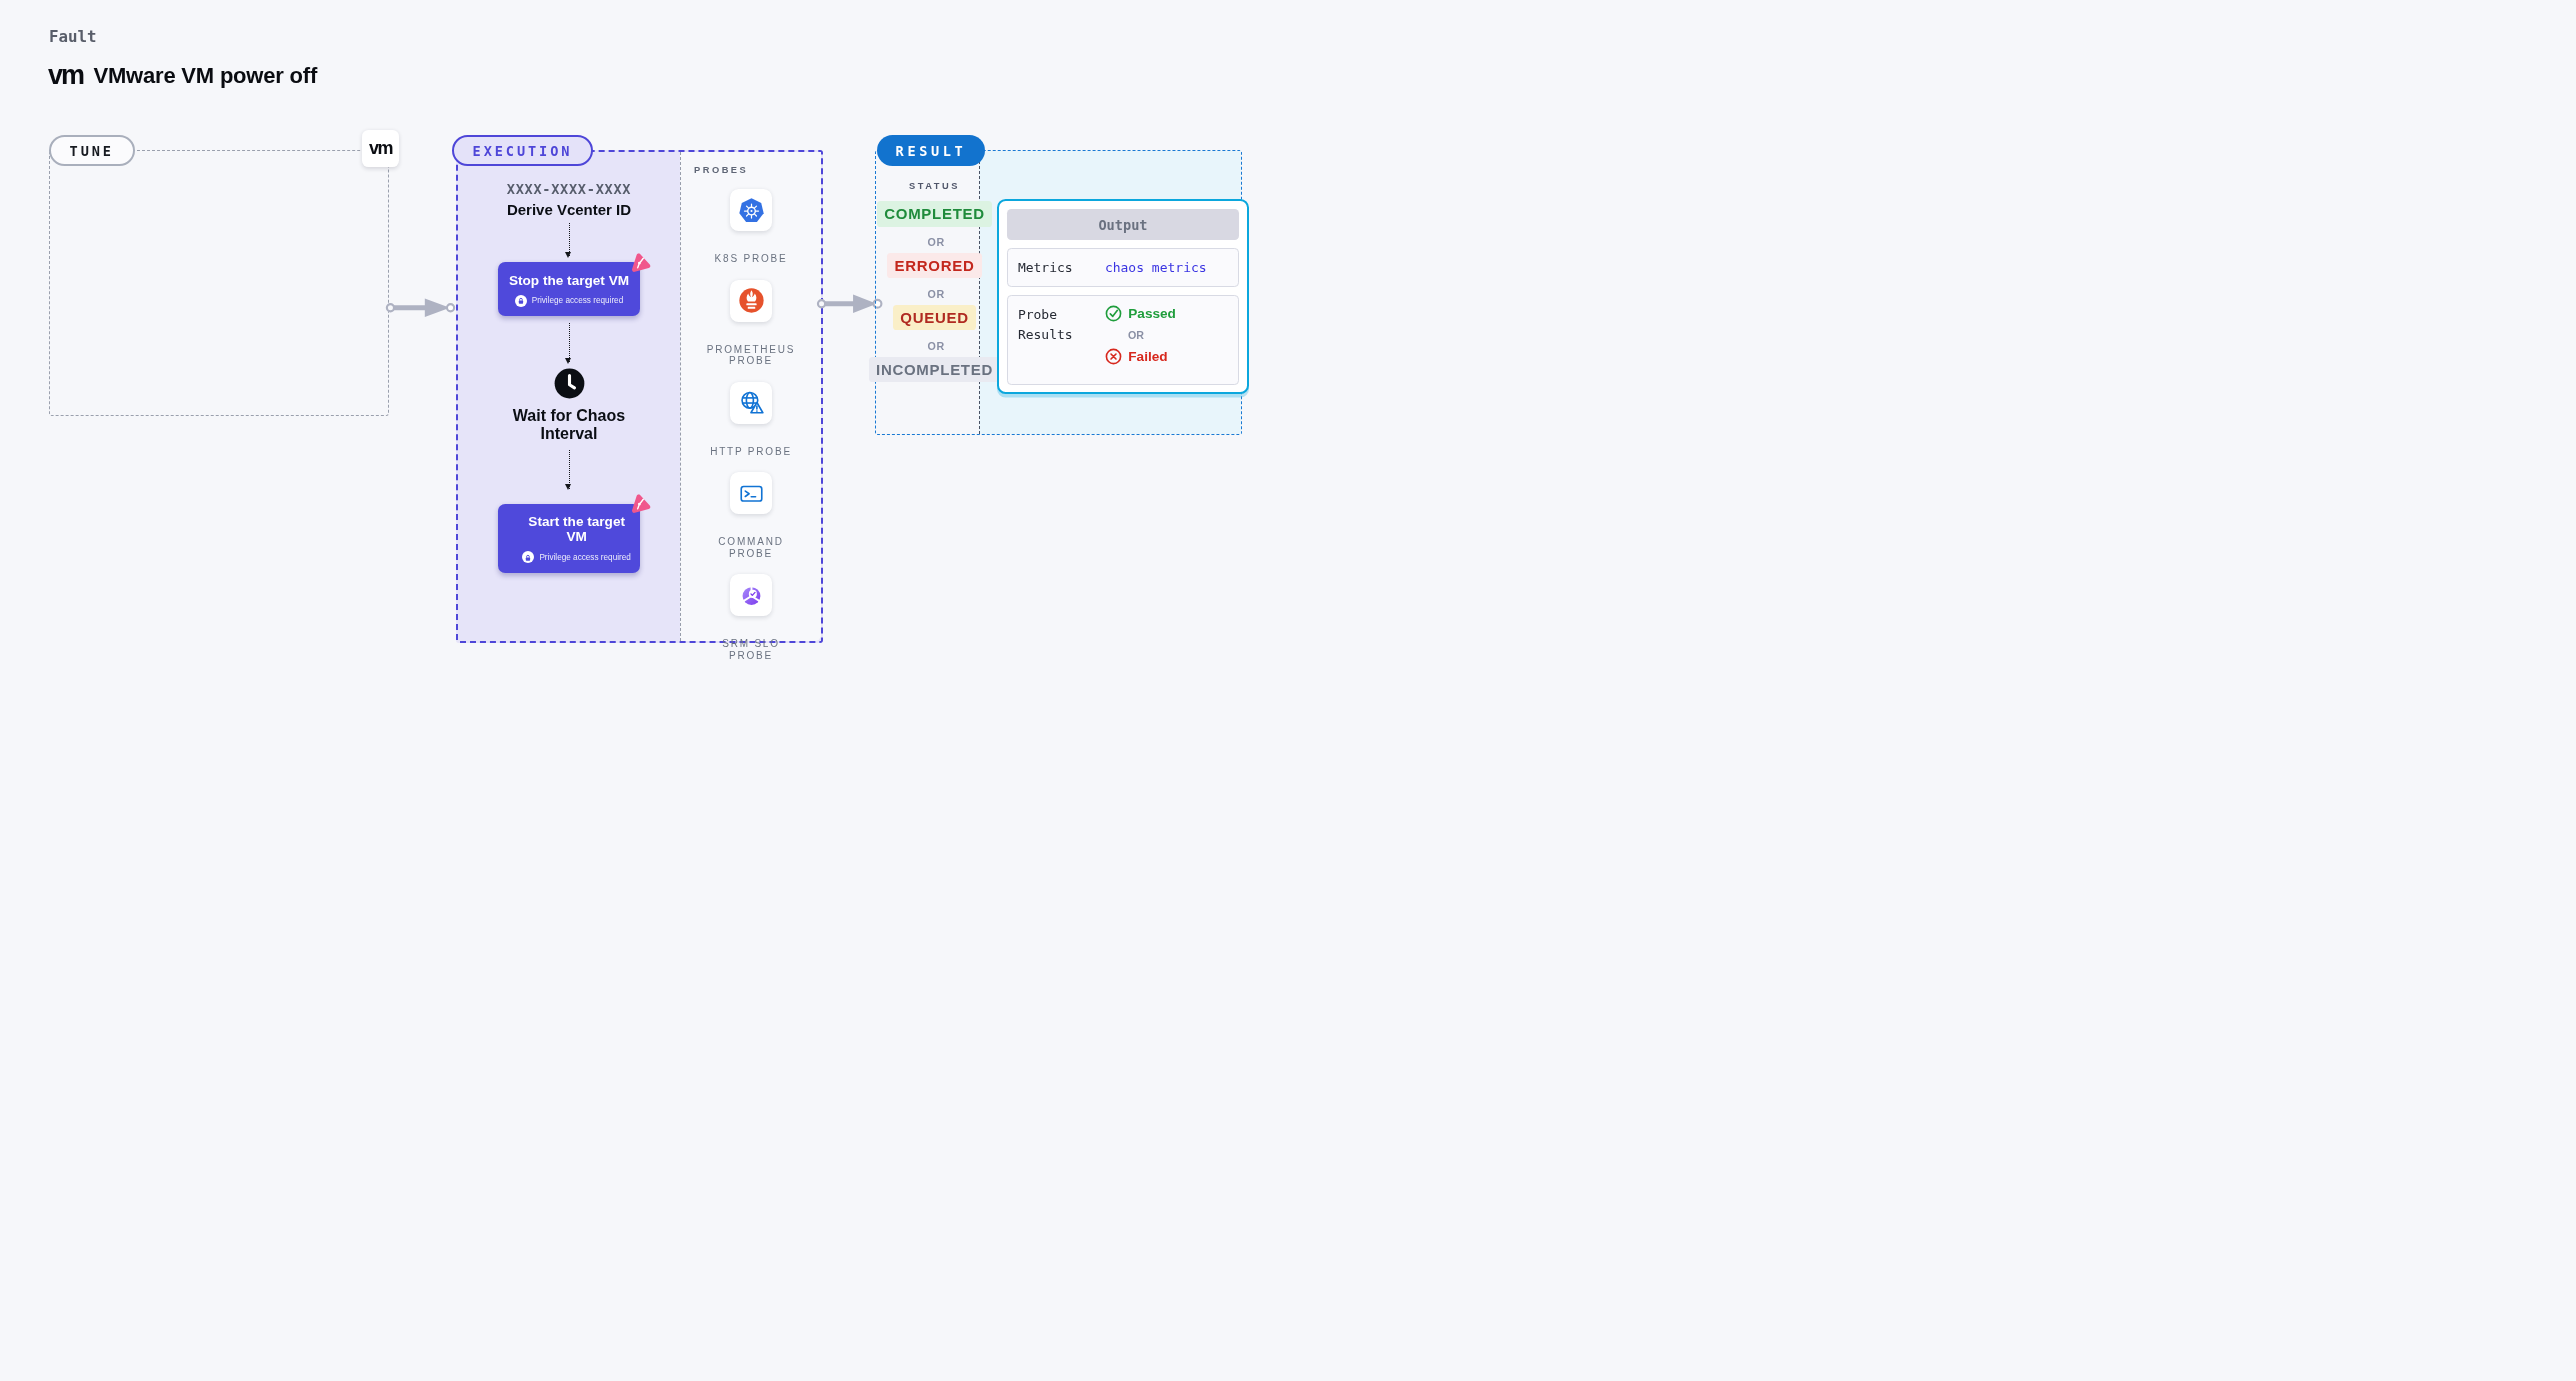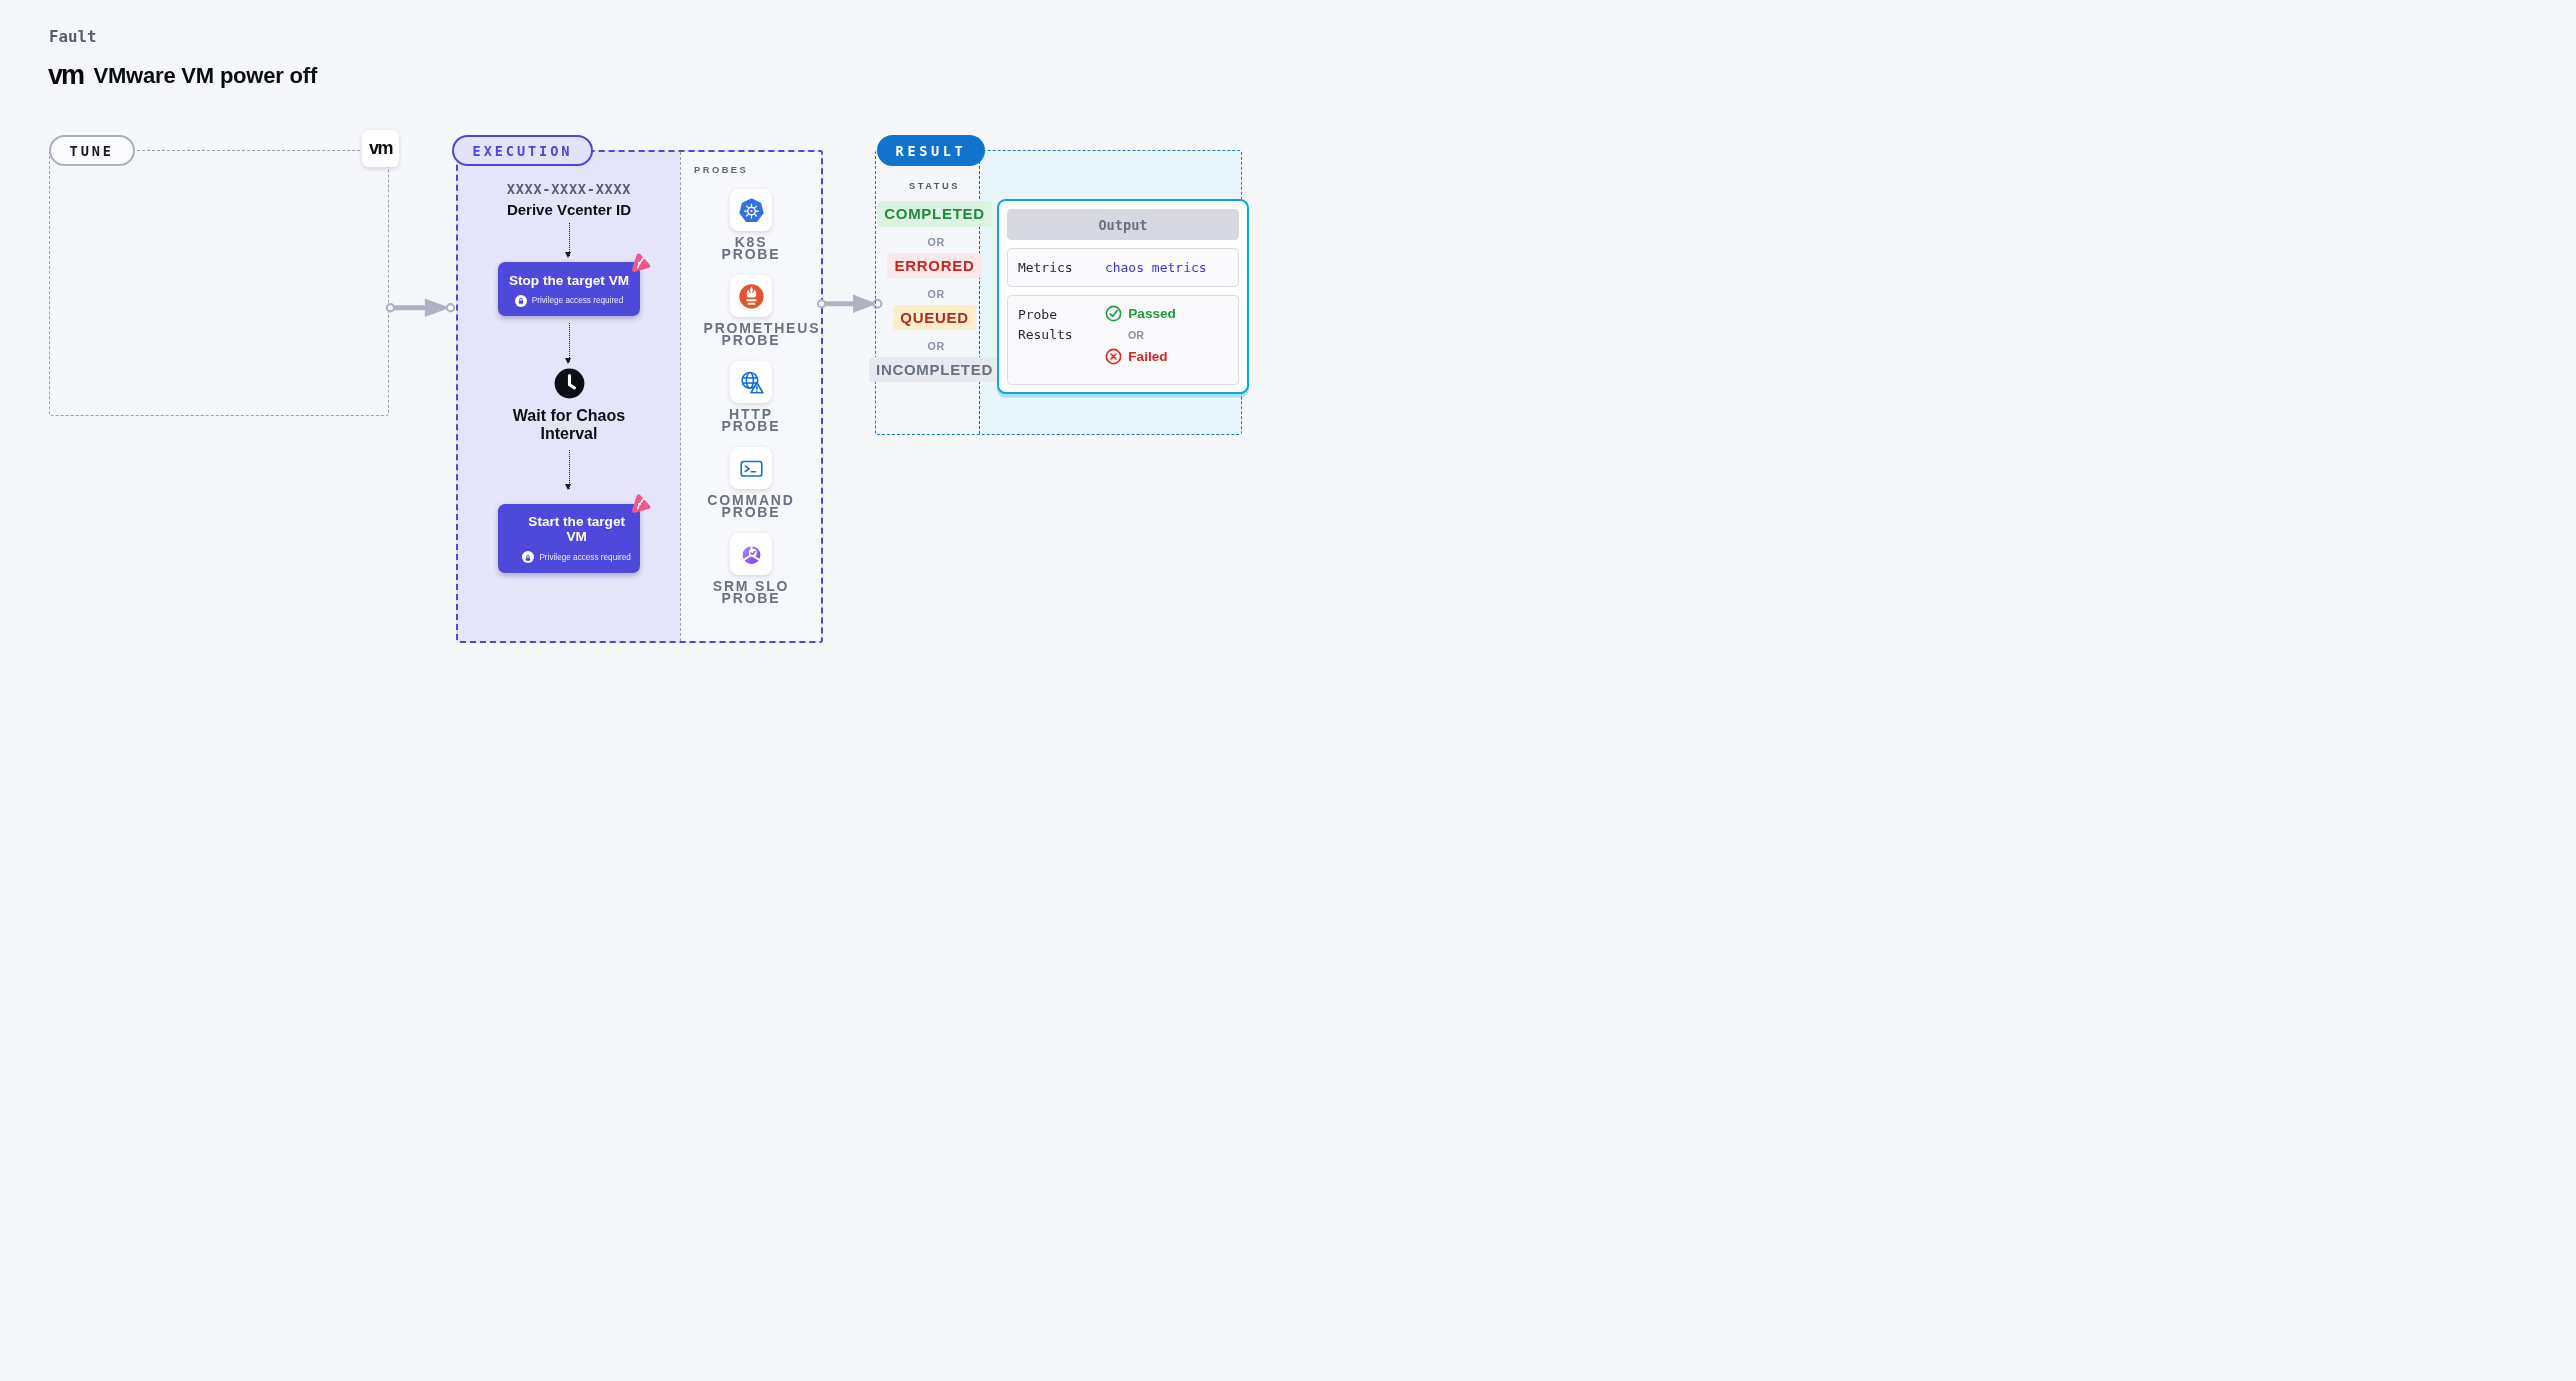--- a/index.html
+++ b/index.html
@@ -51,21 +51,21 @@
   
   .exec-box { left:456px; top:150px; width:367px; height:493px; background:#E6E4F9;
     border:2.1px dashed #4E46D8; border-radius:2.9px; }
   .probes-panel { position:absolute; right:0; top:0; bottom:0; width:141px; background:#F7F8FB;
     border-left:1.4px dashed #979DAB; border-bottom-right-radius:5.7px; }
   .probes-title { margin:13px 0 0 13px; font-size:9.3px; font-weight:700; letter-spacing:2.5px; color:#5E6575; }
   .probes-list { margin-top:14.3px; display:flex; flex-direction:column; align-items:center; gap:15px; }
   .probe { display:flex; flex-direction:column; align-items:center; }
   .probe-card { width:42px; height:42px; background:#fff; border-radius:8.6px;
     box-shadow:0 1.4px 4.3px rgba(25,30,50,.13); display:flex; align-items:center; justify-content:center; }
-  .probe-label { margin-top:6px; width:95px; text-align:center; font-size:14px; font-weight:700;
+  .probe-label { margin-top:22px; width:95px; text-align:center; font-size:10px; font-weight:400;
     letter-spacing:1.8px; color:#6A7280; line-height:11.5px; }
 
   .exec-flow { left:456px; top:181px; width:226px; display:flex; flex-direction:column; align-items:center; }
   .exec-code { font-size:13.6px; font-weight:800; color:#575D6C; letter-spacing:0.7px; }
   .exec-derive { margin-top:3.6px; font-size:15px; font-weight:800; color:#0B0E14; }
   .chaos-btn { position:relative; margin-top:5.7px; width:142px; background:#4F49DB; border-radius:7.2px;
     padding:10.7px 5.7px 9.3px; text-align:center; box-shadow:0 2.9px 5.7px rgba(40,35,120,.28); }
   .chaos-btn-title { color:#fff; font-size:13.6px; font-weight:700; }
   .priv-row { margin-top:7.2px; display:flex; align-items:center; justify-content:center; gap:5px; }
   .lock-circle { width:12px; height:12px; background:#fff; border-radius:50%;

